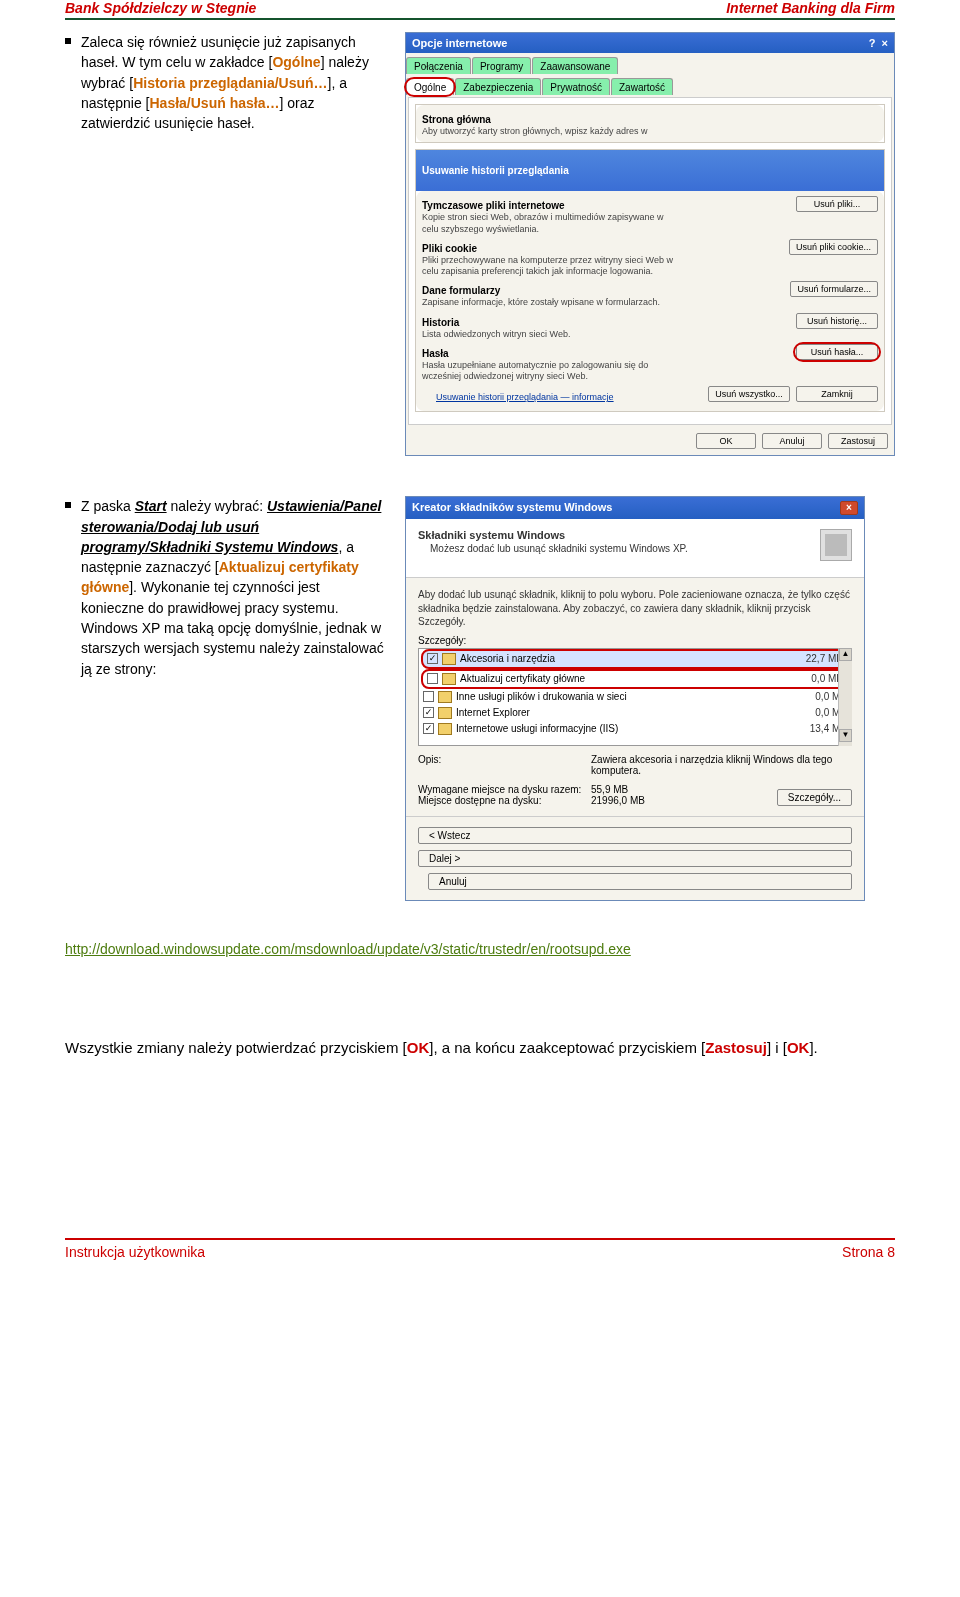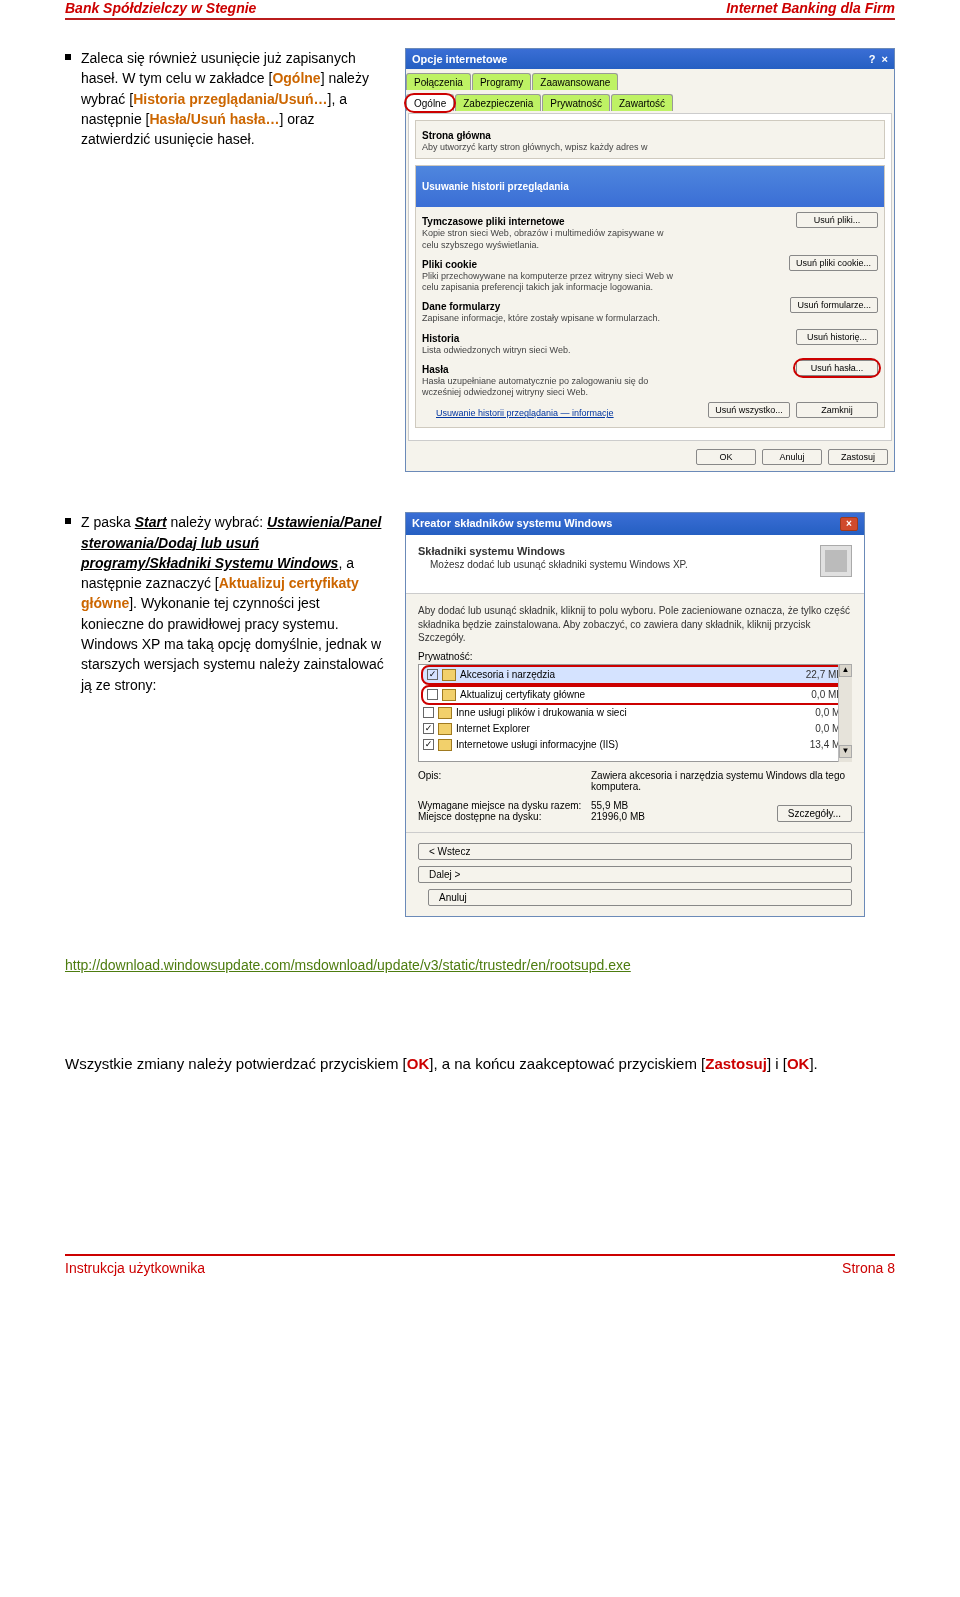--- a/index.html
+++ b/index.html
@@ -1,40 +1,40 @@
 <!DOCTYPE html>
 <html><head>
 <meta charset="utf-8">
 <style>
   * { box-sizing: border-box; margin: 0; padding: 0; }
   body { font-family: Arial, Helvetica, sans-serif; font-size: 13px; color: #000; background: #fff; width: 960px; }
   .page { padding: 0 65px 40px 65px; }
-  .header-line { display: flex; justify-content: space-between; border-bottom: 2px solid #b91c1c; padding-bottom: 2px; margin-bottom: 28px; }
+  .header-line { display: flex; justify-content: space-between; border-bottom: 2px solid #14532d; padding-bottom: 2px; margin-bottom: 12px; }
   .header-line span { color: #c00; font-weight: bold; font-size: 14px; font-style: italic; }
   .row { display: flex; align-items: flex-start; gap: 20px; margin-bottom: 40px; }
   .text-col { width: 320px; }
   .bullet { display: flex; gap: 10px; margin-bottom: 6px; }
   .bullet .sq { width: 6px; height: 6px; background: #000; margin-top: 6px; flex: 0 0 auto; }
   .bullet .txt { line-height: 1.45; font-size: 14px; }
   .hl-orange { color: #cc6600; font-weight: bold; }
   .hl-red { color: #c00; font-weight: bold; }
   .img-col { flex: 1; }
   .dialog { border: 1px solid #6b8ab8; font-family: Tahoma, Arial, sans-serif; font-size: 10px; background: #f5f3ec; }
   .dlg-title { background: linear-gradient(#3a6ed5,#255fc2); color: #fff; padding: 4px 6px; display: flex; justify-content: space-between; align-items: center; font-weight: bold; font-size: 11px; }
   .dlg-title .cls { color: #fff; }
   .tabs { display: flex; background: #f5f3ec; padding-top: 4px; font-size: 10px; white-space: nowrap; }
-  .tab { padding: 3px 7px 2px 7px; border: 1px solid #999; border-bottom: none; margin-right: 1px; border-radius: 3px 3px 0 0; background: #bef264; }
+  .tab { padding: 3px 7px 2px 7px; border: 1px solid #999; border-bottom: none; margin-right: 1px; border-radius: 3px 3px 0 0; background: #86efac; }
   .tab.active { background: #fff; font-weight: normal; }
   .tab.circled { position: relative; }
   .tab.circled::after { content: ""; position: absolute; inset: -2px -3px; border: 2px solid #c00; border-radius: 10px; }
   .tabs-row2 { display: flex; font-size: 10px; }
   .pane { background: #fff; border: 1px solid #ccc; padding: 6px; margin: 2px; }
   .group { border: 1px solid #cfcabf; margin: 0 0 6px 0; }
   .group-title-bar { background: linear-gradient(#4f86de,#3a6ed5); color: #fff; font-weight: bold; font-size: 10px; padding: 15px 6px; display: flex; align-items: center; gap: 6px; }
-  .group-body { background: #f5f3ec; padding: 5px 6px; }
+  .group-body { background: #f5f3ec; padding: 5px 6px; border-radius: 8px; }
   .sect { font-weight: bold; font-size: 10px; margin-top: 4px; }
   .desc { font-size: 9px; color: #444; margin-top: 1px; max-width: 260px; line-height: 1.25; }
   .sect-row { display: flex; justify-content: space-between; align-items: flex-start; gap: 18px; margin-bottom: 4px; }
   .btn { background: #f5f3ec; border: 1px solid #888; border-radius: 2px; padding: 2px 6px; font-size: 9px; min-width: 82px; text-align: center; white-space: nowrap; }
   .btn.circled { position: relative; }
   .btn.circled::after { content: ""; position: absolute; inset: -3px -4px; border: 2px solid #c00; border-radius: 10px; }
   .link9 { color: #0035a0; text-decoration: underline; font-size: 9px; }
   .dlg-foot { display: flex; justify-content: flex-end; gap: 6px; padding: 6px; background: #f5f3ec; }
   .dlg-foot .btn { min-width: 60px; }
 
@@ -190,21 +190,21 @@
           <div class="sub">
             <div style="flex:1;">
               <h4>Składniki systemu Windows</h4>
               <div style="font-size:10px; margin-top:2px; margin-left:12px;">Możesz dodać lub usunąć składniki systemu Windows XP.</div>
             </div>
             <div class="micon"></div>
           </div>
         </div>
         <div class="dlg2-body">
           <div class="para">Aby dodać lub usunąć składnik, kliknij to polu wyboru. Pole zacieniowane oznacza, że tylko część składnika będzie zainstalowana. Aby zobaczyć, co zawiera dany składnik, kliknij przycisk Szczegóły.</div>
-          <div style="font-size:10px; margin-bottom:2px;">Prywatność:</div>
+          <div style="font-size:10px; margin-bottom:2px;">Szczegóły:</div>
           <div class="list-wrap">
             <div class="listbox">
               <div class="lb-row circA sel">
                 <span class="chk">✓</span>
                 <span class="ico"></span>
                 <span class="lbl">Akcesoria i narzędzia</span>
                 <span class="sz">22,7 MB</span>
               </div>
               <div class="lb-row circB">
                 <span class="chk"></span>
@@ -233,21 +233,21 @@
             </div>
             <div class="lb-scroll">
               <div class="up">▲</div>
               <div style="height:68px;"></div>
               <div class="dn">▼</div>
             </div>
           </div>
           <div class="pairs">
             <div class="p" style="margin-bottom:8px;">
                 <div class="k">Opis:</div>
-                <div style="flex:1;">Zawiera akcesoria i narzędzia systemu Windows dla tego komputera.</div>
+                <div style="flex:1;">Zawiera akcesoria i narzędzia kliknij Windows dla tego komputera.</div>
               </div>
             <div style="display:flex; justify-content:space-between; align-items:flex-end;">
               <div>
                 <div class="p">
                     <div class="k">Wymagane miejsce na dysku razem:</div>
                     <div>55,9 MB</div>
                   </div>
                 <div class="p">
                     <div class="k">Miejsce dostępne na dysku:</div>
                     <div>21996,0 MB</div>

